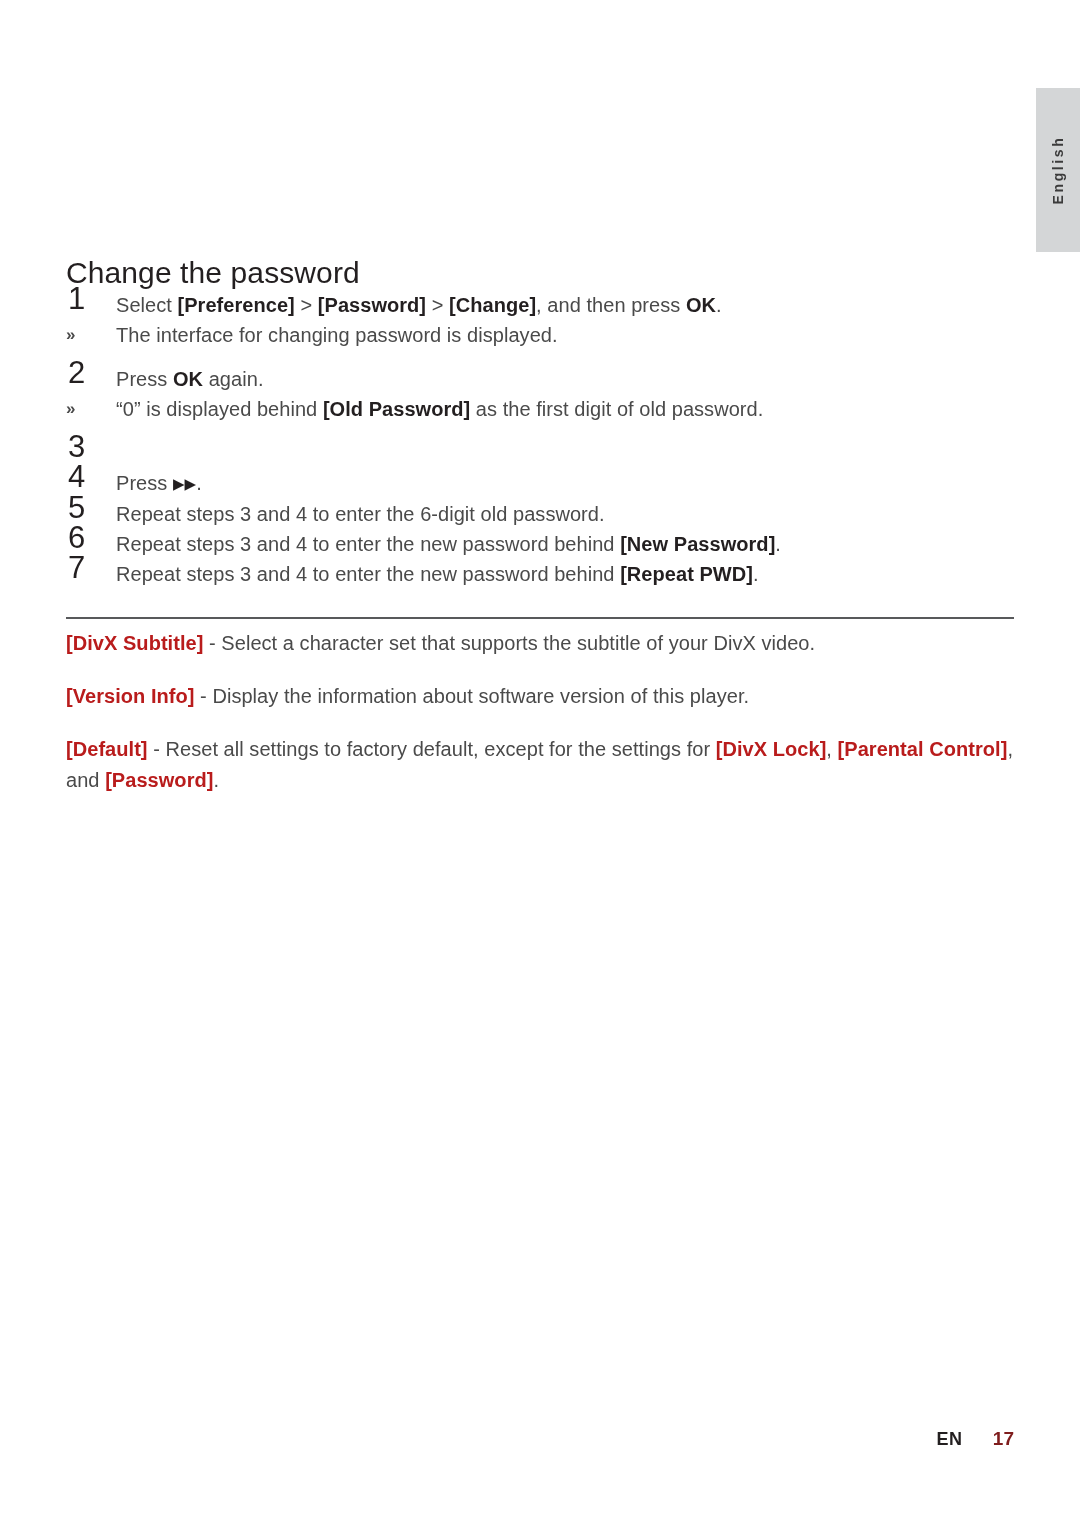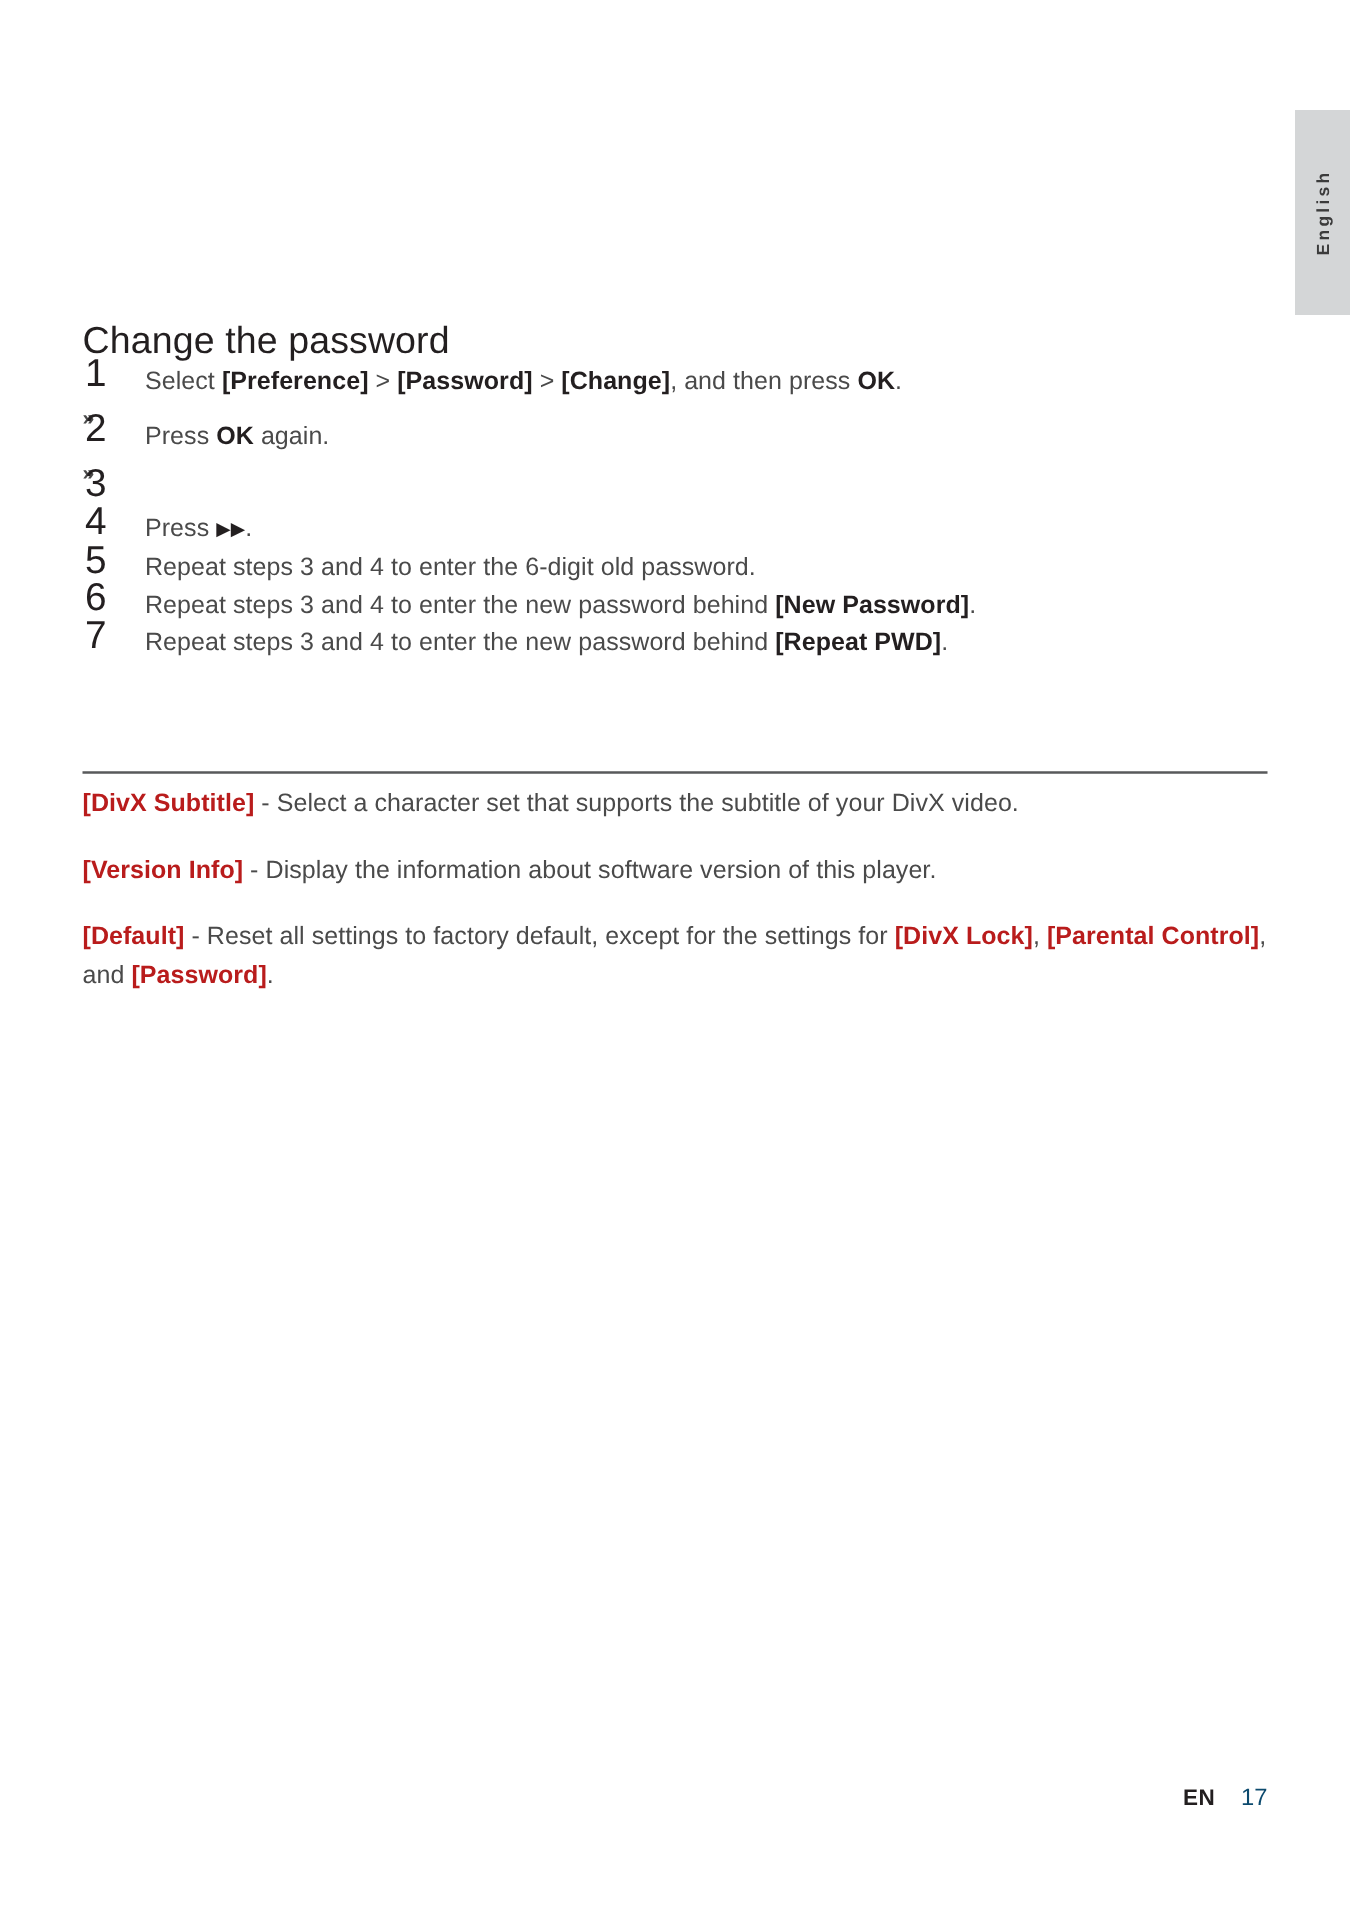--- a/index.html
+++ b/index.html
@@ -156,42 +156,42 @@
     text-align: right;
     color: #231f20;
   }
   .footer .lang-code {
     font-size: 18px;
     font-weight: bold;
     letter-spacing: 0.5px;
   }
   .footer .page-num {
     font-size: 19px;
-    font-weight: 400;
-    margin-left: 16px;
-    color: #0c4a6e;
+    font-weight: 700;
+    margin-left: 26px;
+    color: #7f1d1d;
   }
 </style>
 </head>
 <body>
 
 <div class="lang-tab">
   <span class="lang-text">English</span>
 </div>
 
 <div class="page">
 
   <h1 class="section-heading">Change the password</h1>
 
   <div class="steps">
       <div class="step"><span class="step-num">1</span><span class="step-text">Select <b>[Preference]</b> &gt; <b>[Password]</b> &gt; <b>[Change]</b>, and then press <b>OK</b>.</span></div>
-      <div class="substep"><span class="sub-marker">»</span></div>
+      <div class="substep"><span class="sub-marker">»</span><span class="sub-text">The interface for changing password is displayed.</span></div>
       <div class="gap-lg"></div>
       <div class="step"><span class="step-num">2</span><span class="step-text">Press <b>OK</b> again.</span></div>
-      <div class="substep"><span class="sub-marker">»</span></div>
+      <div class="substep"><span class="sub-marker">»</span><span class="sub-text">“0” is displayed behind <b>[Old Password]</b> as the first digit of old password.</span></div>
       <div class="gap-lg"></div>
       <div class="step"><span class="step-num">3</span></div>
       <div class="step"><span class="step-num">4</span><span class="step-text">Press <span class="glyph">▶▶</span>.</span></div>
       <div class="step"><span class="step-num">5</span><span class="step-text">Repeat steps 3 and 4 to enter the 6-digit old password.</span></div>
       <div class="step"><span class="step-num">6</span><span class="step-text">Repeat steps 3 and 4 to enter the new password behind <b>[New Password]</b>.</span></div>
       <div class="step"><span class="step-num">7</span><span class="step-text">Repeat steps 3 and 4 to enter the new password behind <b>[Repeat PWD]</b>.</span></div>
     </div>
 
   <div class="divider"></div>
 

